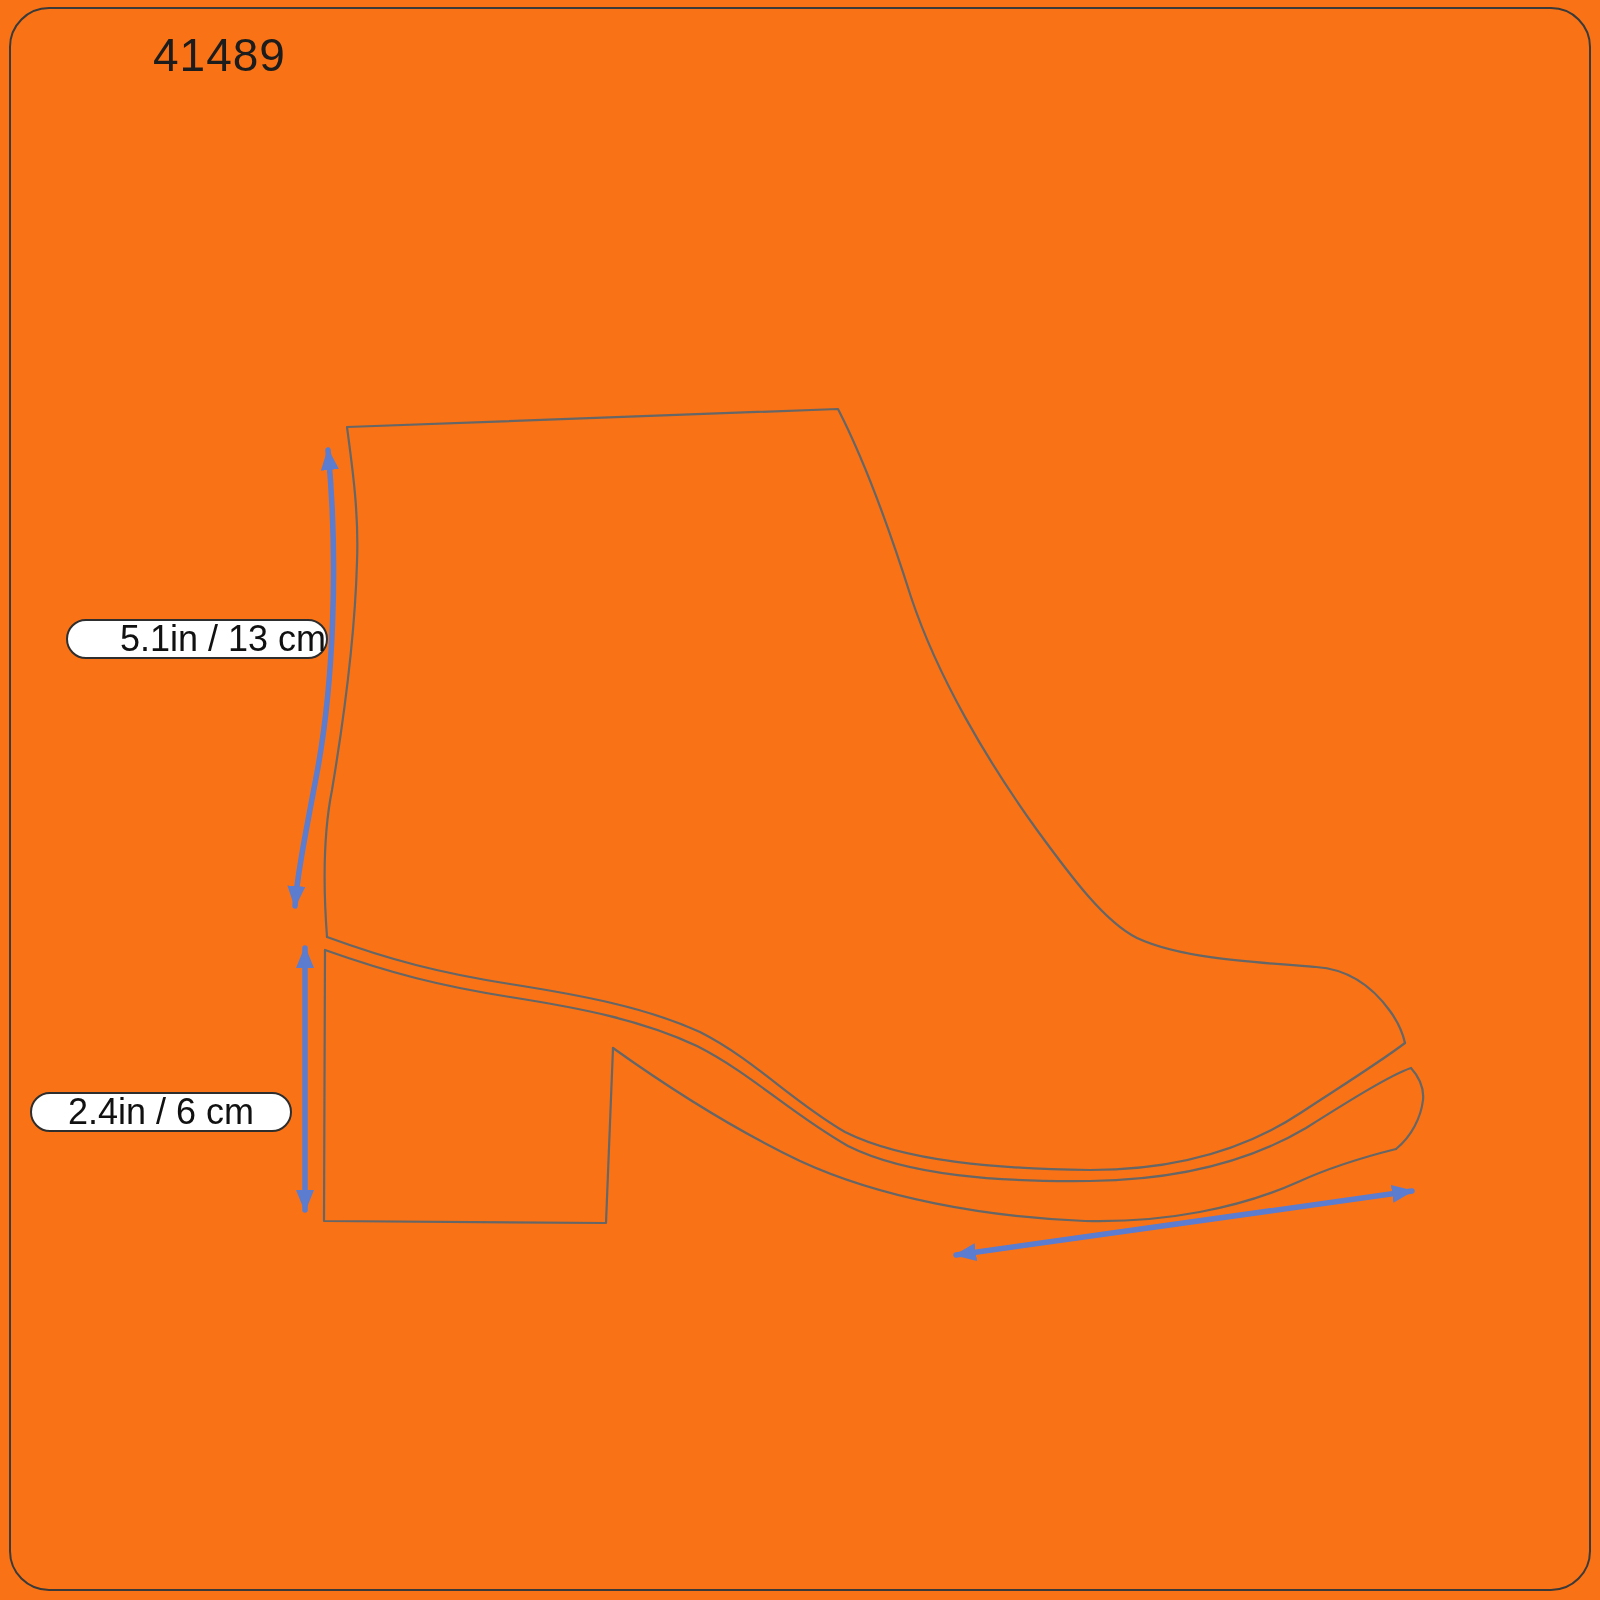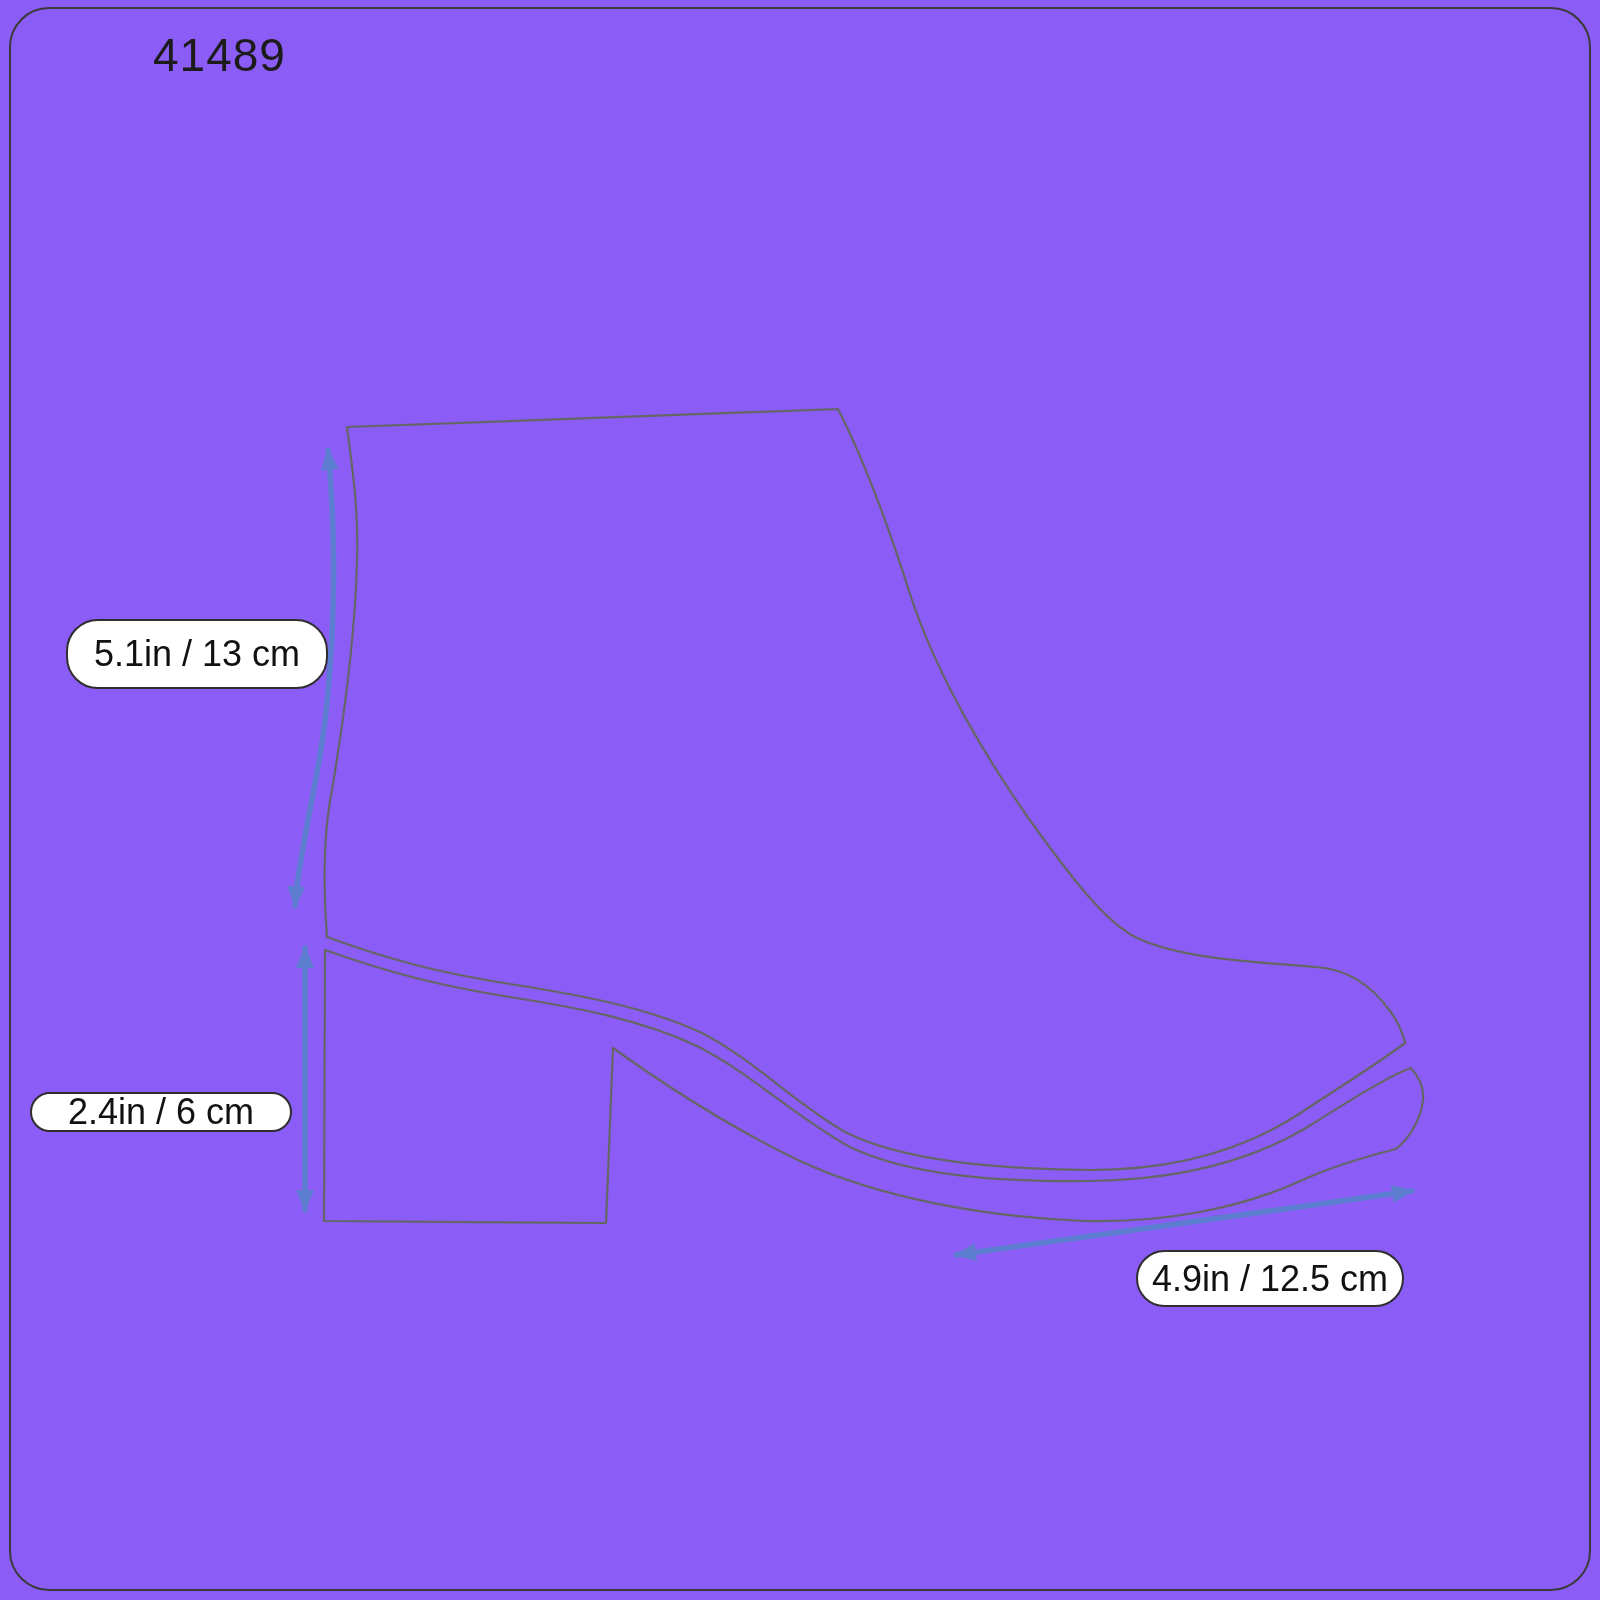--- a/index.html
+++ b/index.html
@@ -5,21 +5,21 @@
   html, body {
     margin: 0;
     padding: 0;
     background: #ffffff;
     font-family: "Liberation Sans", "DejaVu Sans", sans-serif;
   }
   .canvas {
     position: relative;
     width: 1600px;
     height: 1600px;
-    background: #8b5cf6;
+    background: #f97316;
     overflow: hidden;
   }
   .page-border {
     position: absolute;
     left: 9px; top: 7px; right: 9px; bottom: 9px;
     border: 2px solid #3a3a3a;
     border-radius: 40px;
     pointer-events: none;
   }
   .diagram-title {
@@ -43,21 +43,21 @@
     background: #ffffff;
     border: 2px solid #2e2e2e;
     border-radius: 32px;
     display: flex;
     align-items: center;
     justify-content: center;
     font-size: 36px;
     color: #111111;
     white-space: nowrap;
   }
-  .pill-shaft { left: 66px;   top: 619px;  width: 262px; height: 70px; }
+  .pill-shaft { left: 66px;   top: 619px;  width: 262px; height: 40px; justify-content: flex-end; }
   .pill-heel  { left: 30px;   top: 1092px; width: 262px; height: 40px; }
   .pill-sole  { left: 1136px; top: 1250px; width: 268px; height: 57px; }
 </style>
 </head>
 <body>
 
 <div class="canvas">
 
   <div class="page-border"></div>
 
@@ -121,17 +121,14 @@
   </svg>
 
   <div class="pill pill-shaft">
     <span>5.1in / 13 cm</span>
   </div>
 
   <div class="pill pill-heel">
     <span>2.4in / 6 cm</span>
   </div>
 
-  <div class="pill pill-sole">
-    <span>4.9in / 12.5 cm</span>
-  </div>
 
 </div>
 
 </body></html>

